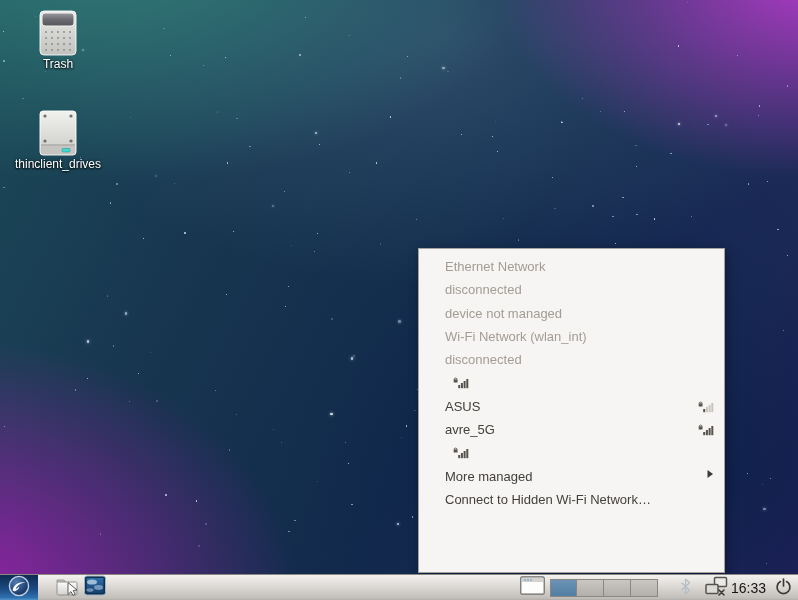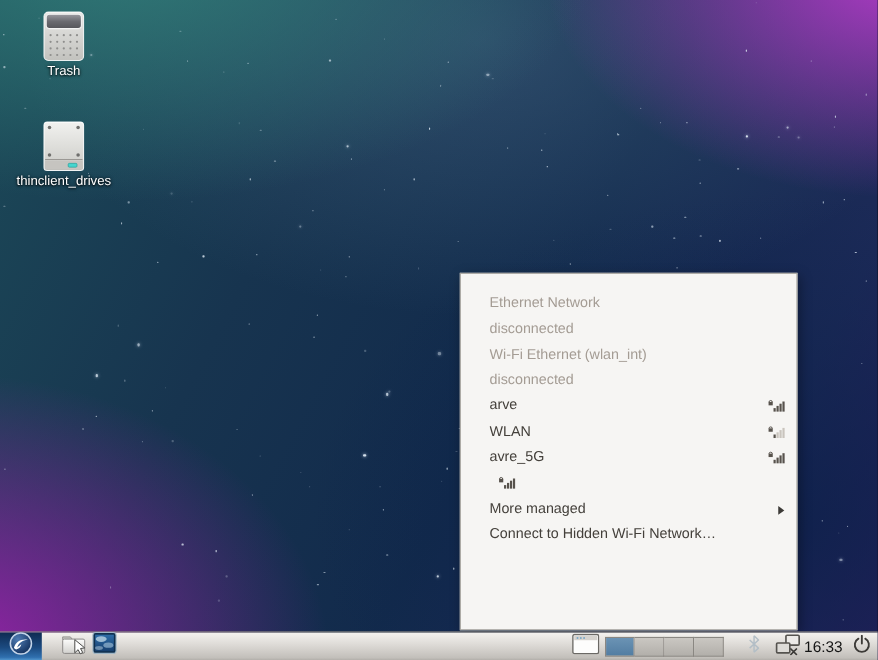--- a/index.html
+++ b/index.html
@@ -31,21 +31,21 @@
   .desk-icon svg{display:block;margin:0 auto;}
   
   .net-menu{
     position:absolute;left:418px;top:248px;width:307px;height:325px;
     box-sizing:border-box;background:#f6f5f3;border:1px solid #a6a39e;
     box-shadow:2px 3px 10px rgba(0,0,0,0.35);
     padding:10px 0;
   }
   .net-menu ul{list-style:none;margin:0;padding:0;}
   .menu-item{
-    height:23.3px;display:flex;align-items:flex-end;
+    height:23.3px;display:flex;align-items:flex-start;
     padding:0 10px 0 26px;font-size:13px;color:#44403b;cursor:default;
   }
   .menu-item .mlabel{flex:1;white-space:nowrap;overflow:hidden;}
   .menu-item.disabled{color:#a49c94;}
   .menu-item .mi-icon{display:flex;align-items:center;margin-left:8px;}
   
   .taskbar{
     position:absolute;left:0;bottom:0;width:798px;height:26px;
     background:linear-gradient(#f4f2ef,#dddad6 45%,#c2bfba 92%,#b2afaa);
     border-top:1px solid #8b8884;box-sizing:border-box;
@@ -318,40 +318,42 @@
 
   <div class="net-menu">
     <ul id="menu-list">
         <li class="menu-item disabled">
           <span class="mlabel">Ethernet Network</span>
         </li>
         <li class="menu-item disabled">
           <span class="mlabel">disconnected</span>
         </li>
         <li class="menu-item disabled">
-          <span class="mlabel">Wi-Fi Ethernet (wlan_int)</span>
+          <span class="mlabel">device not managed</span>
+        </li>
+        <li class="menu-item disabled">
+          <span class="mlabel">Wi-Fi Network (wlan_int)</span>
         </li>
         <li class="menu-item disabled">
           <span class="mlabel">disconnected</span>
         </li>
         <li class="menu-item">
-          <span class="mlabel">arve</span>
           <span class="mi-icon">
             <svg width="16" height="14" viewBox="0 0 16 14">
               <path d="M1.1 4.6 a1.5 1.5 0 0 1 3 0" fill="none" stroke="#57524c" stroke-width="0.9"></path>
               <rect x="0.7" y="4.4" width="3.8" height="3.1" fill="#57524c"></rect>
               <rect x="5.2" y="10" width="2" height="3.2" fill="#57524c"></rect>
               <rect x="7.9" y="8" width="2" height="5.2" fill="#57524c"></rect>
               <rect x="10.6" y="6" width="2" height="7.2" fill="#57524c"></rect>
               <rect x="13.3" y="4" width="2" height="9.2" fill="#57524c"></rect>
             </svg>
           </span>
         </li>
         <li class="menu-item">
-          <span class="mlabel">WLAN</span>
+          <span class="mlabel">ASUS</span>
           <span class="mi-icon">
             <svg width="16" height="14" viewBox="0 0 16 14">
               <path d="M1.1 4.6 a1.5 1.5 0 0 1 3 0" fill="none" stroke="#57524c" stroke-width="0.9"></path>
               <rect x="0.7" y="4.4" width="3.8" height="3.1" fill="#57524c"></rect>
               <rect x="5.2" y="10" width="2" height="3.2" fill="#57524c"></rect>
               <rect x="7.9" y="8" width="2" height="5.2" fill="#c9c4bd"></rect>
               <rect x="10.6" y="6" width="2" height="7.2" fill="#c9c4bd"></rect>
               <rect x="13.3" y="4" width="2" height="9.2" fill="#c9c4bd"></rect>
             </svg>
           </span>

